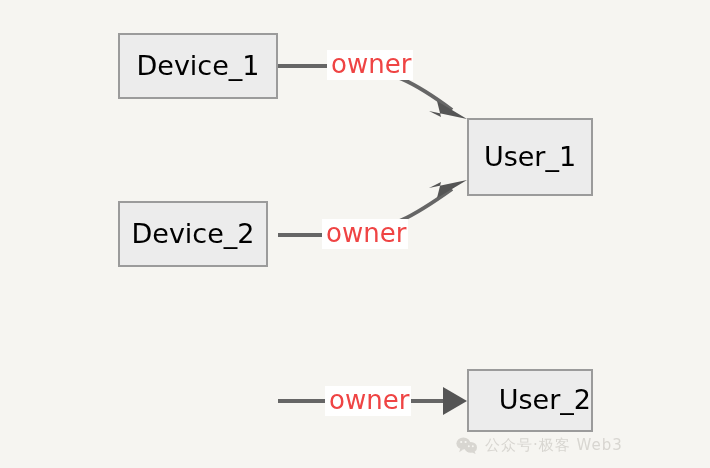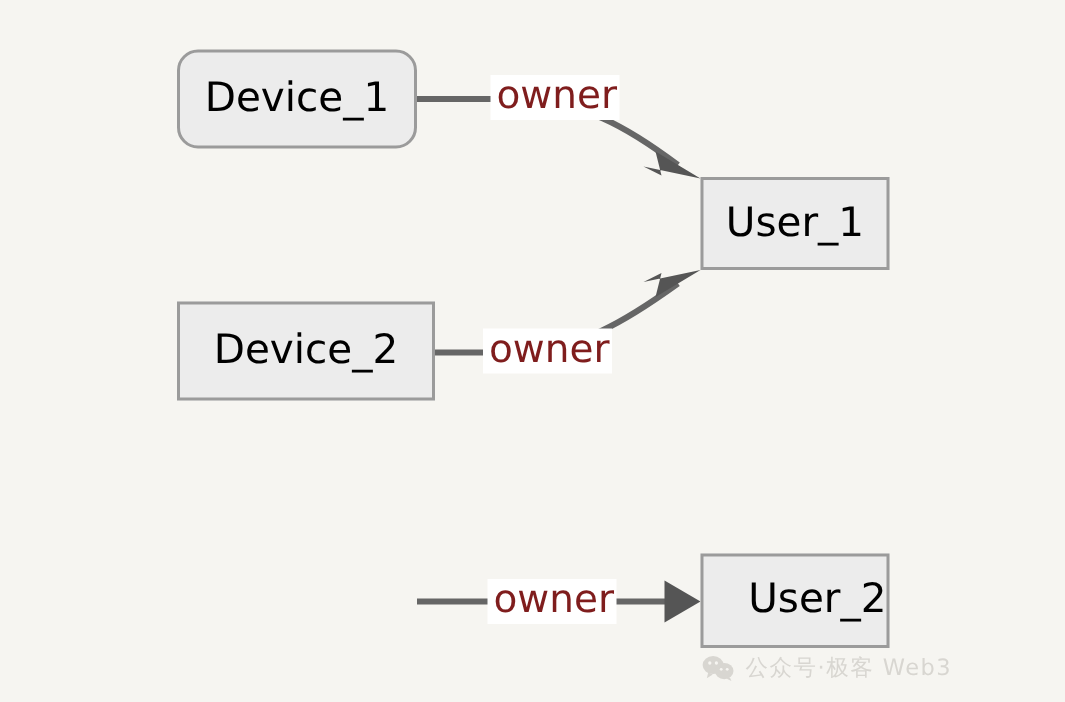--- a/index.html
+++ b/index.html
@@ -39,21 +39,21 @@
     letter-spacing: 0px;
     line-height: 1;
   }
   .node-label {
     display: block;
     transform: translateY(-1px);
   }
   .edge-label {
     position: absolute;
     background: #ffffff;
-    color: #7f1d1d;
+    color: #ef4444;
     font-size: 26px;
     font-family: "DejaVu Sans", sans-serif;
     line-height: 1;
     padding: 1px 2px 3px 4px;
     white-space: nowrap;
   }
   .watermark {
     position: absolute;
     display: flex;
     align-items: center;
@@ -82,44 +82,44 @@
       <path d="M 278 235 L 336 235 C 386 235 420 212 452 189"></path>
       <path d="M 278 401 L 450 401"></path>
     </g>
     <g fill="#555555" stroke="none">
       <polygon points="467,119 437,101 441,117 429,111"></polygon>
       <polygon points="467,180 437,198 441,182 429,188"></polygon>
       <polygon points="467,401 443,387 443,415"></polygon>
     </g>
   </svg>
 
-  <div class="node" style="left:118px; top:33px; width:160px; height:66px;border-radius:14px;">
+  <div class="node" style="left:118px; top:33px; width:160px; height:66px;">
     <span class="node-label">Device_1</span>
   </div>
 
-  <div class="node" style="left:118px; top:201px; width:172px; height:66px;">
+  <div class="node" style="left:118px; top:201px; width:150px; height:66px;">
     <span class="node-label">Device_2</span>
   </div>
 
 
-  <div class="node" style="left:467px; top:118px; width:126px; height:62px;">
+  <div class="node" style="left:467px; top:118px; width:126px; height:78px;">
     <span class="node-label">User_1</span>
   </div>
 
   <div class="node" style="left:467px; top:369px; width:126px; height:63px;justify-content:flex-end;">
     <span class="node-label">User_2</span>
   </div>
 
   <div class="edge-label" style="left:327px; top:50px;">owner</div>
 
   <div class="edge-label" style="left:322px; top:219px;">owner</div>
 
   <div class="edge-label" style="left:325px; top:386px;">owner</div>
 
-  <div class="watermark" style="left:468px; top:436px;">
+  <div class="watermark" style="left:456px; top:436px;">
     <svg class="wechat-icon" width="22" height="17" viewBox="0 0 22 17" xmlns="http://www.w3.org/2000/svg">
       <ellipse cx="7.4" cy="6.4" rx="7" ry="6" fill="#d8d6d1"></ellipse>
       <polygon points="4.2,11.4 3.2,15.2 7.2,12.6" fill="#d8d6d1"></polygon>
       <ellipse cx="14.8" cy="10.4" rx="6.2" ry="5.4" fill="#d8d6d1"></ellipse>
       <polygon points="18.6,14.6 19.6,17 16.2,15.4" fill="#d8d6d1"></polygon>
       <circle cx="5.2" cy="5" r="1.1" fill="#f6f5f1"></circle>
       <circle cx="9.6" cy="5" r="1.1" fill="#f6f5f1"></circle>
       <circle cx="12.8" cy="9.2" r="0.95" fill="#f6f5f1"></circle>
       <circle cx="16.8" cy="9.2" r="0.95" fill="#f6f5f1"></circle>
     </svg>

